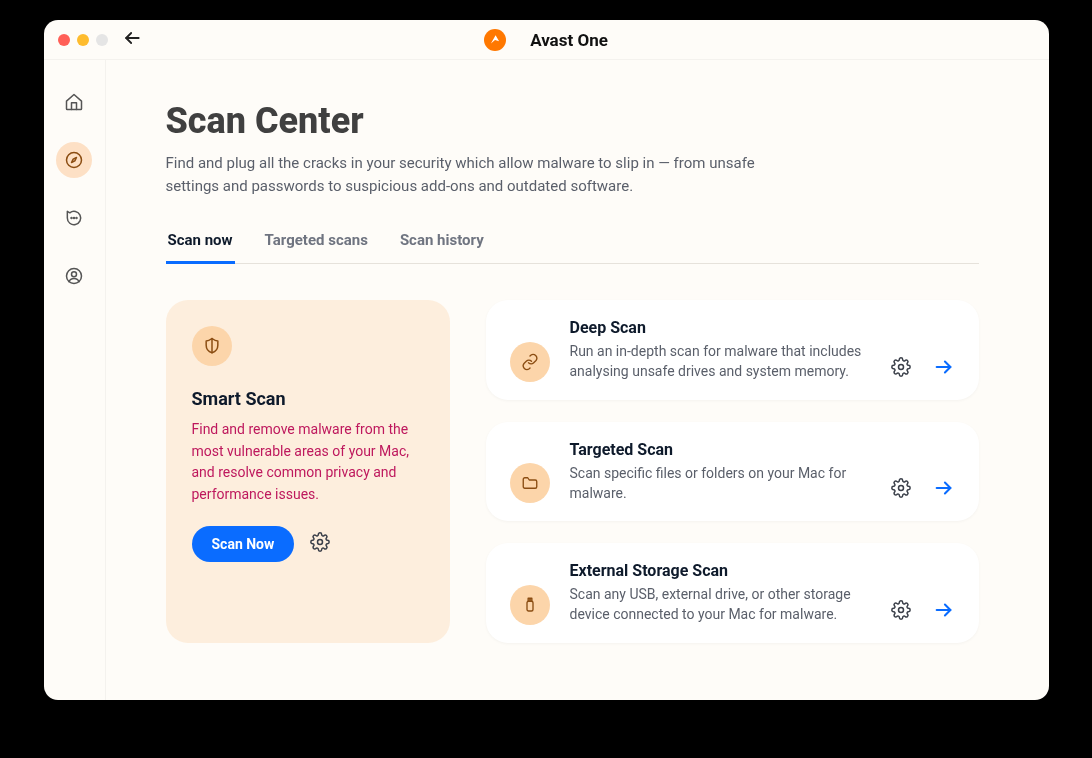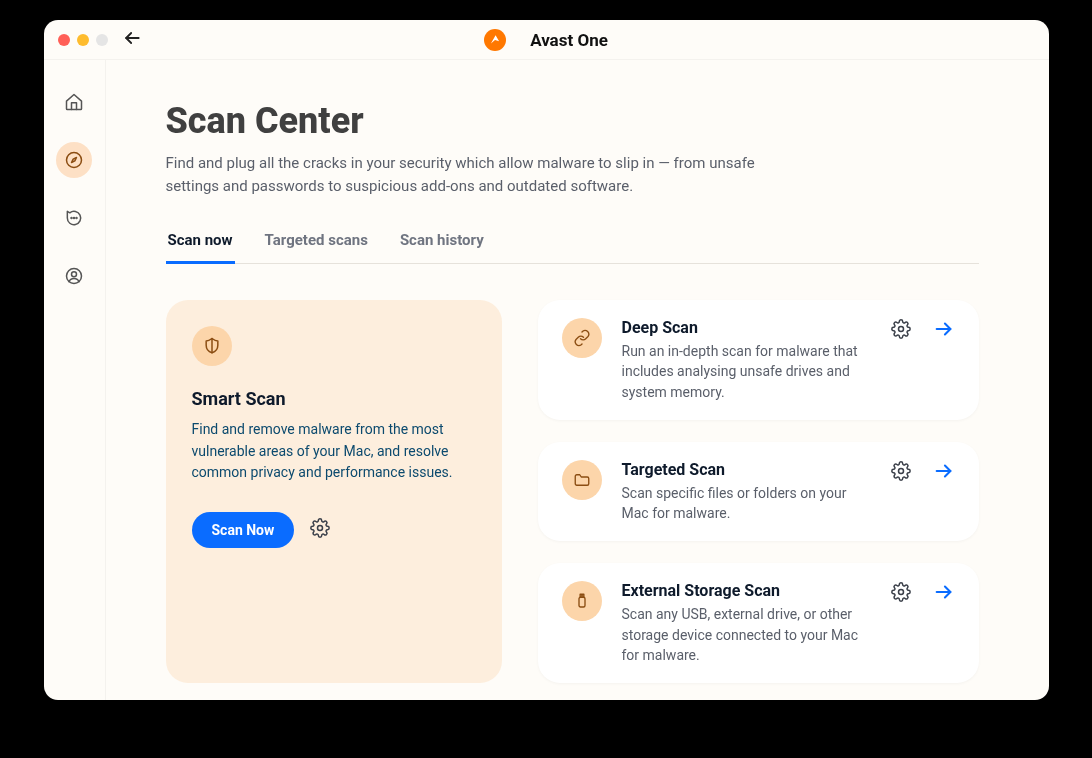--- a/index.html
+++ b/index.html
@@ -18,29 +18,29 @@
 .sidebar{width:62px;display:flex;flex-direction:column;align-items:center;gap:22px;padding-top:24px;border-right:1px solid rgba(0,0,0,.04)}
 .nav-btn{width:36px;height:36px;border-radius:50%;display:flex;align-items:center;justify-content:center;cursor:pointer;color:#555}
 .nav-btn.active{background:#fde0c5}
 .main{flex:1;padding:40px 70px 0 60px}
 .page-title{font-size:36px;font-weight:800;color:#404040;margin-bottom:10px}
 .page-sub{font-size:15px;color:#5a5f6a;max-width:640px;line-height:1.5;margin-bottom:28px}
 .tabs{display:flex;gap:28px;border-bottom:1px solid #e6e2db;margin-bottom:36px}
 .tab{padding:6px 2px 12px;font-size:15px;font-weight:700;color:#6f7480;cursor:pointer;border-bottom:3px solid transparent;margin-bottom:-1px}
 .tab.active{color:#0e1a2b;border-bottom-color:#0a6cff}
 .content{display:flex;gap:36px}
-.smart-card{width:336px;background:#fdeedd;border-radius:22px;padding:26px 26px 30px}
+.smart-card{width:284px;background:#fdeedd;border-radius:22px;padding:26px 26px 30px}
 .icon-chip{width:40px;height:40px;border-radius:50%;background:#fcd5aa;display:flex;align-items:center;justify-content:center;margin-bottom:22px}
 .smart-title{font-size:18px;font-weight:700;color:#0e1a2b;margin-bottom:10px}
-.smart-desc{font-size:14px;color:#0c4a6e;line-height:1.55;margin-bottom:28px}
+.smart-desc{font-size:14px;color:#be185d;line-height:1.55;margin-bottom:20px}
 .smart-actions{display:flex;align-items:center;gap:16px}
 .primary-btn{background:#0a6cff;color:#fff;border:none;border-radius:999px;padding:10px 20px;font-size:14px;font-weight:700;cursor:pointer}
 .gear{cursor:pointer;color:#3a3f49}
 .scanlist{flex:1;display:flex;flex-direction:column;gap:22px}
-.scan-card{background:#fff;border-radius:22px;padding:18px 24px;display:flex;align-items:flex-start;gap:20px;box-shadow:0 1px 3px rgba(0,0,0,.04)}
+.scan-card{background:#fff;border-radius:22px;padding:18px 24px;display:flex;align-items:flex-end;gap:20px;box-shadow:0 1px 3px rgba(0,0,0,.04)}
 .scan-icon{width:40px;height:40px;border-radius:50%;background:#fcd5aa;display:flex;align-items:center;justify-content:center;flex-shrink:0;color:#8b4d12}
 .scan-text{flex:1}
 .scan-title{font-size:16px;font-weight:700;color:#0e1a2b;margin-bottom:4px}
 .scan-desc{font-size:14px;color:#5a5f6a;line-height:1.45;max-width:340px}
 .scan-actions{display:flex;align-items:center;gap:22px}
 .arrow{color:#0a6cff;cursor:pointer}
 </style>
 </head>
 <body>
 

